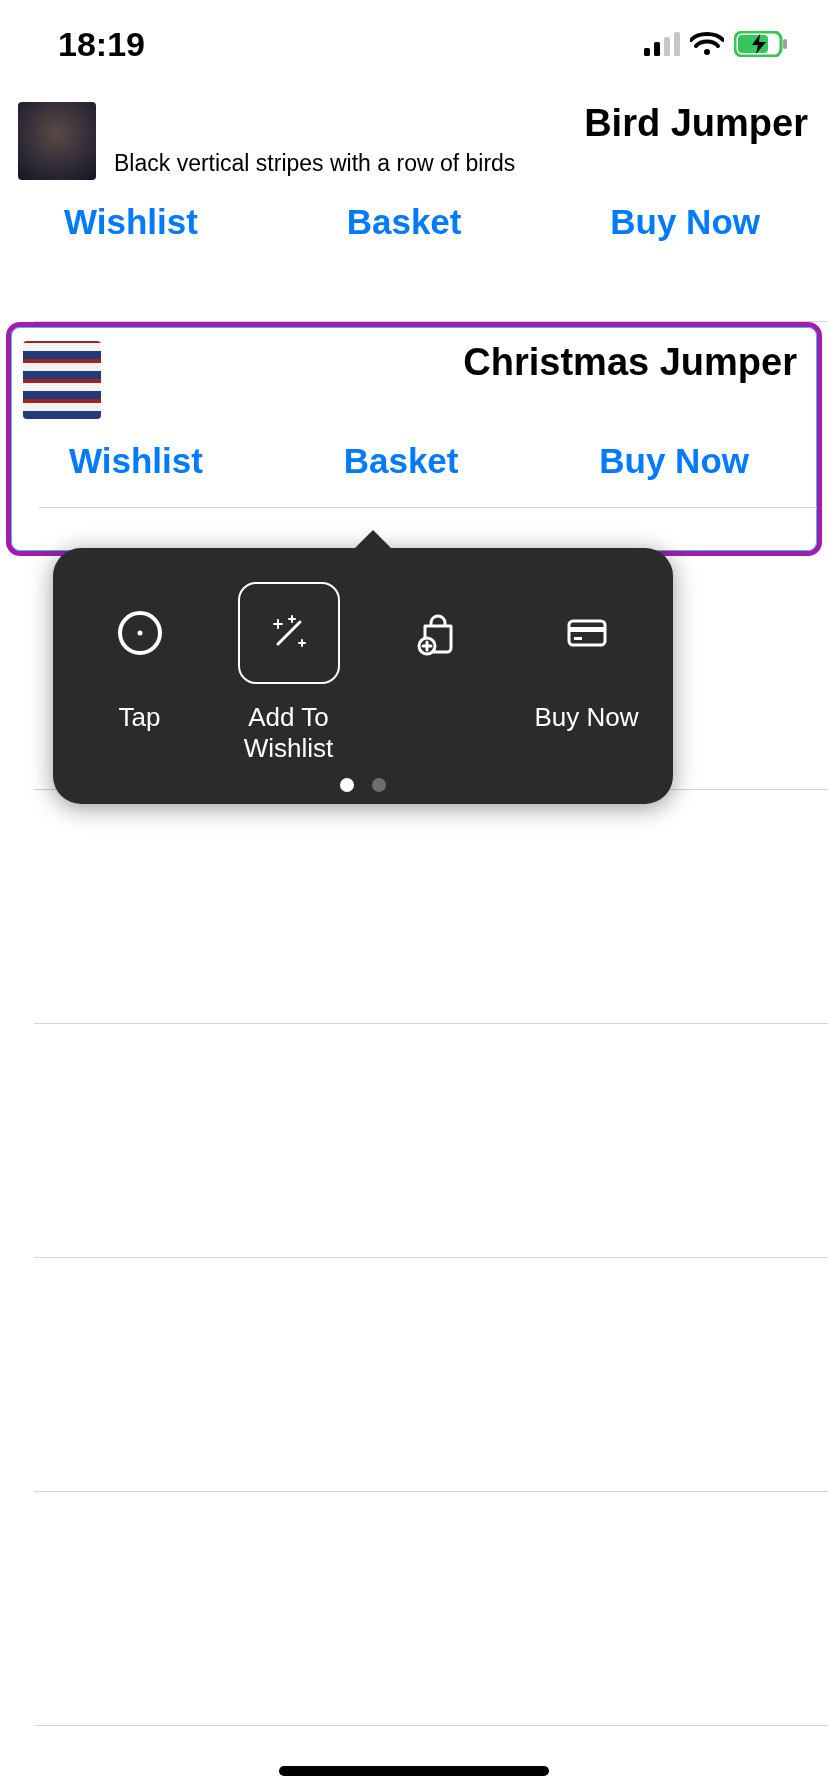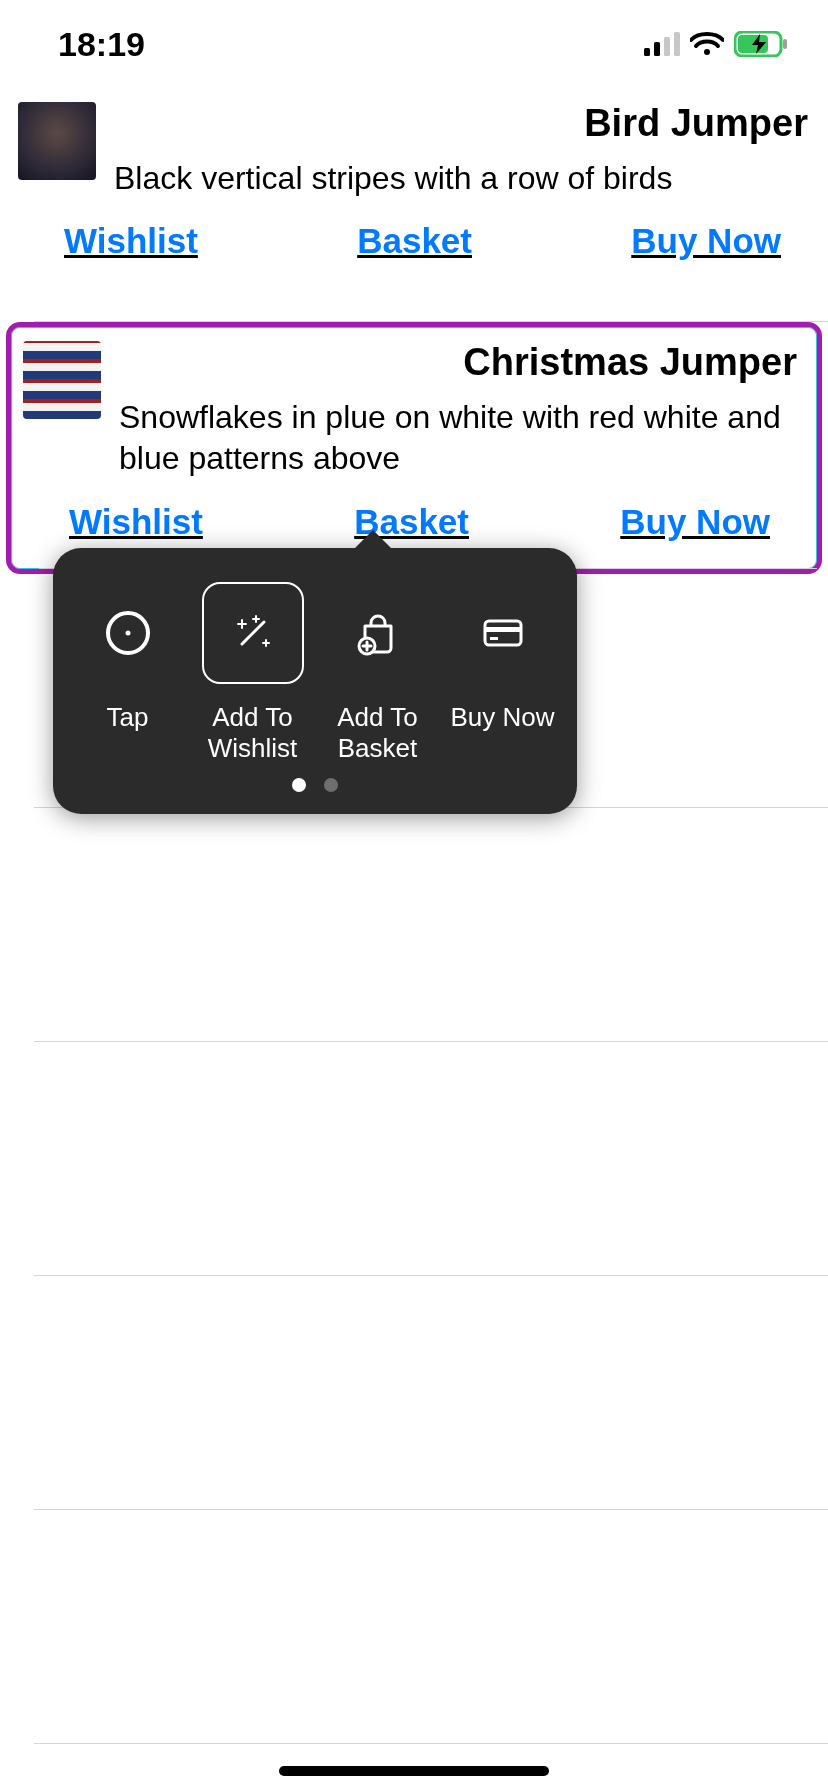--- a/index.html
+++ b/index.html
@@ -88,52 +88,51 @@
 
     .row-title {
       font-size: 38px;
       font-weight: 700;
       line-height: 1.15;
       margin-top: 0;
       text-align: right;
     }
 
     .row-desc {
-      font-size: 32px;
+      font-size: 23px;
       font-weight: 400;
       color: #000;
       line-height: 1.3;
-      margin-top: 12px;
+      margin-top: 3px;
     }
 
     .row-actions {
       display: flex;
       justify-content: space-between;
-      padding: 22px 47px 26px 30px;
-      text-decoration: underline;
+      padding: 22px 68px 26px 30px;
     }
 
     .row-action {
       font-size: 35px;
       font-weight: 600;
       color: #007aff;
       background: none;
       border: none;
       cursor: pointer;
     }
 
     
     .popup {
       position: absolute;
       top: 548px;
       left: 53px;
-      width: 524px;
+      width: 620px;
       background: #2b2b2b;
       border-radius: 28px;
-      padding: 30px 12px 22px;
+      padding: 30px 12px 12px;
       color: #fff;
       box-shadow: 0 4px 24px rgba(0,0,0,0.4);
     }
 
     .popup::before {
       content: "";
       position: absolute;
       top: -18px;
       left: 300px;
       width: 0; height: 0;
@@ -244,21 +243,20 @@
       <button class="row-action">Buy Now</button>
     </div>
   </div>
 
   <div class="list-row focused">
     <div class="row-inner">
       <div class="row-top">
         <div class="thumb christmas"></div>
         <div class="title-block">
           <div class="row-title">Christmas Jumper</div>
-          <div class="row-desc">Snowflakes in plue on white with red white and blue patterns above</div>
         </div>
       </div>
       <div class="row-actions">
         <button class="row-action">Wishlist</button>
         <button class="row-action">Basket</button>
         <button class="row-action">Buy Now</button>
       </div>
     </div>
   </div>
 
@@ -304,21 +302,20 @@
     <div class="popup-item">
       <div class="popup-icon-slot">
         <svg width="46" height="46" viewBox="0 0 46 46">
           <path d="M10 16 h26 v22 a4 4 0 0 1 -4 4 h-18 a4 4 0 0 1 -4 -4 Z" stroke="#fff" stroke-width="3" fill="none" stroke-linejoin="round"></path>
           <path d="M16 16 v-3 a7 7 0 0 1 14 0 v3" stroke="#fff" stroke-width="3" fill="none"></path>
           <circle cx="12" cy="36" r="8" fill="#2b2b2b" stroke="#fff" stroke-width="3"></circle>
           <line x1="12" y1="32" x2="12" y2="40" stroke="#fff" stroke-width="3" stroke-linecap="round"></line>
           <line x1="8" y1="36" x2="16" y2="36" stroke="#fff" stroke-width="3" stroke-linecap="round"></line>
         </svg>
       </div>
-      <span>Add To Basket</span>
     </div>
 
     <div class="popup-item">
       <div class="popup-icon-slot">
         <svg width="48" height="48" viewBox="0 0 48 48">
           <rect x="6" y="12" width="36" height="24" rx="4" stroke="#fff" stroke-width="3" fill="none"></rect>
           <rect x="6" y="18" width="36" height="5" fill="#fff"></rect>
           <rect x="11" y="28" width="8" height="3" fill="#fff"></rect>
         </svg>
       </div>

